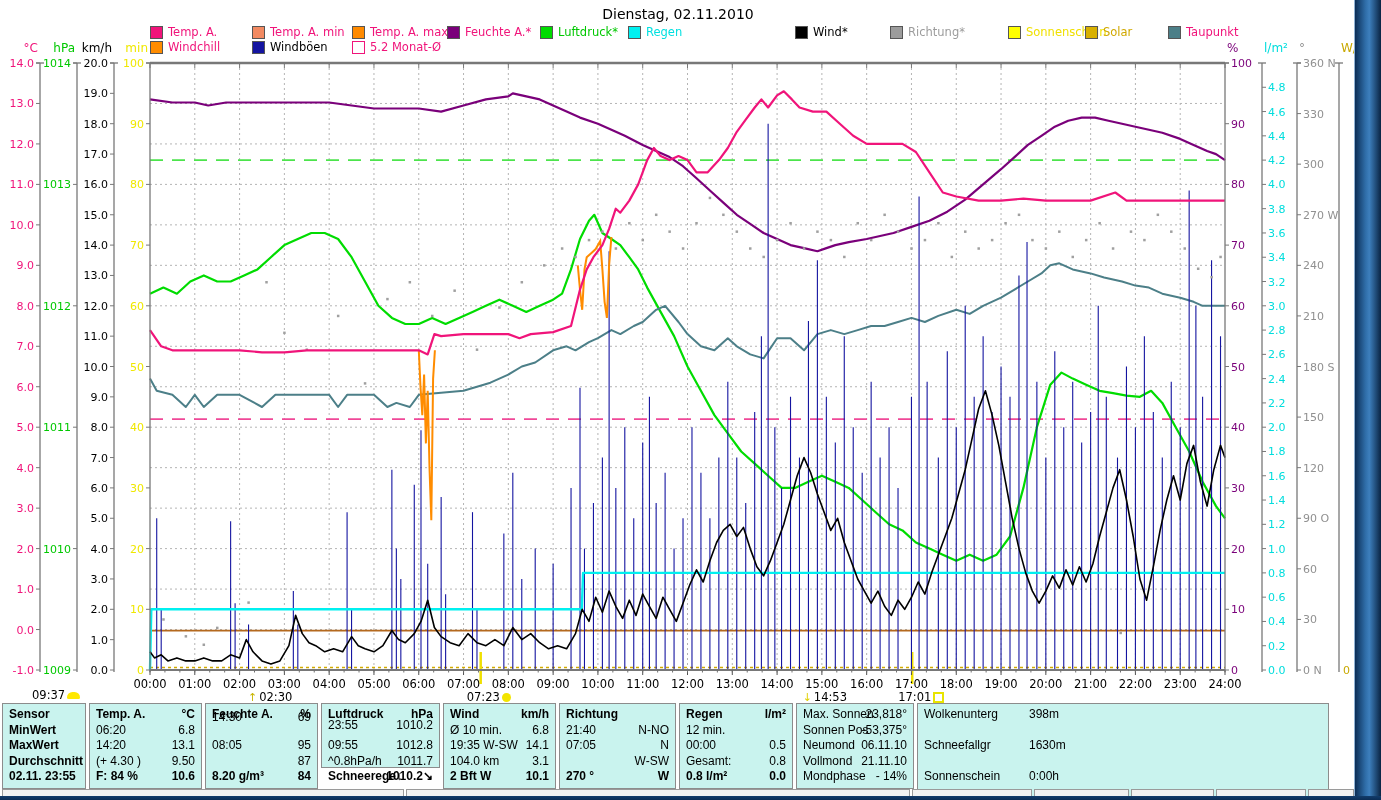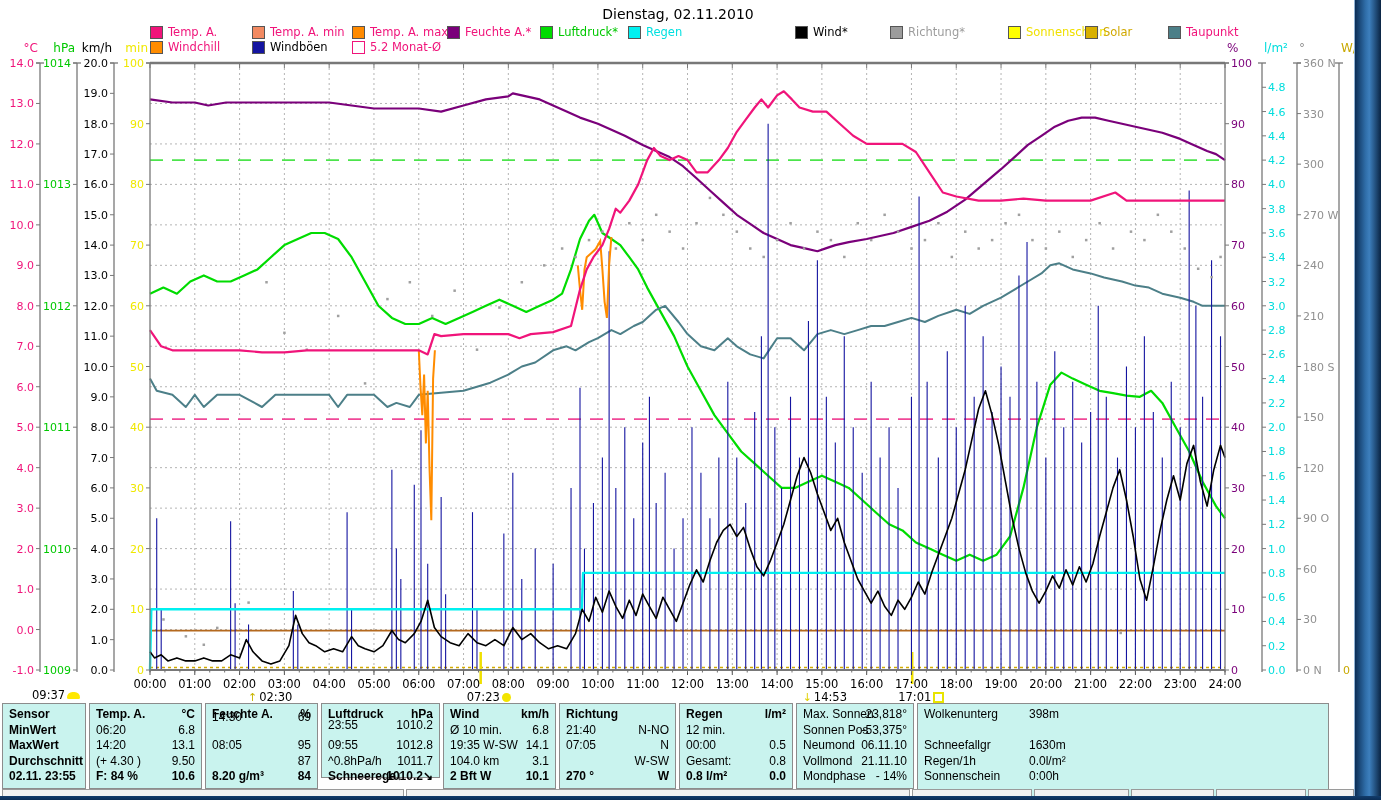--- a/index.html
+++ b/index.html
@@ -778,21 +778,21 @@
         </div>
         <div class="trow" style="top: 49.5px;">
           <span class="lab"></span>
           <span class="val">87</span>
         </div>
         <div class="trow" style="top: 65px;">
           <span class="lab b">8.20 g/m³</span>
           <span class="val b">84</span>
         </div>
       </div>
-      <div class="tcell" style="left: 321px; top: 703px; width: 119px; height: 75px;">
+      <div class="tcell" style="left: 321px; top: 703px; width: 119px; height: 65px;">
         <div class="trow" style="top: 3px;">
           <span class="lab b">Luftdruck</span>
           <span class="val b">hPa</span>
         </div>
         <div class="trow" style="top: 14px;">
           <span class="lab">23:55</span>
           <span class="val">1010.2</span>
         </div>
         <div class="trow" style="top: 34px;">
           <span class="lab">09:55</span>
@@ -896,24 +896,20 @@
         </div>
       </div>
       <div class="tcell" style="left: 917px; top: 703px; width: 412px; height: 99px;">
         <div class="trow" style="top: 3px;">
           <span class="lab">Wolkenunterg</span>
           <span class="val" style="right: auto; left: 105px;">398m</span>
         </div>
         <div class="trow" style="top: 34px;">
           <span class="lab">Schneefallgr</span>
           <span class="val" style="right: auto; left: 105px;">1630m</span>
-        </div>
-        <div class="trow" style="top: 49.5px;">
-          <span class="lab">Regen/1h</span>
-          <span class="val" style="right: auto; left: 105px;">0.0l/m²</span>
         </div>
         <div class="trow" style="top: 65px;">
           <span class="lab">Sonnenschein</span>
           <span class="val" style="right: auto; left: 105px;">0:00h</span>
         </div>
       </div>
     </div>
   <div id="statusbar">
       <div class="statseg" style="left: 2px; top: 789px; width: 402px;"></div>
       <div class="statseg" style="left: 406px; top: 789px; width: 504px;"></div>

